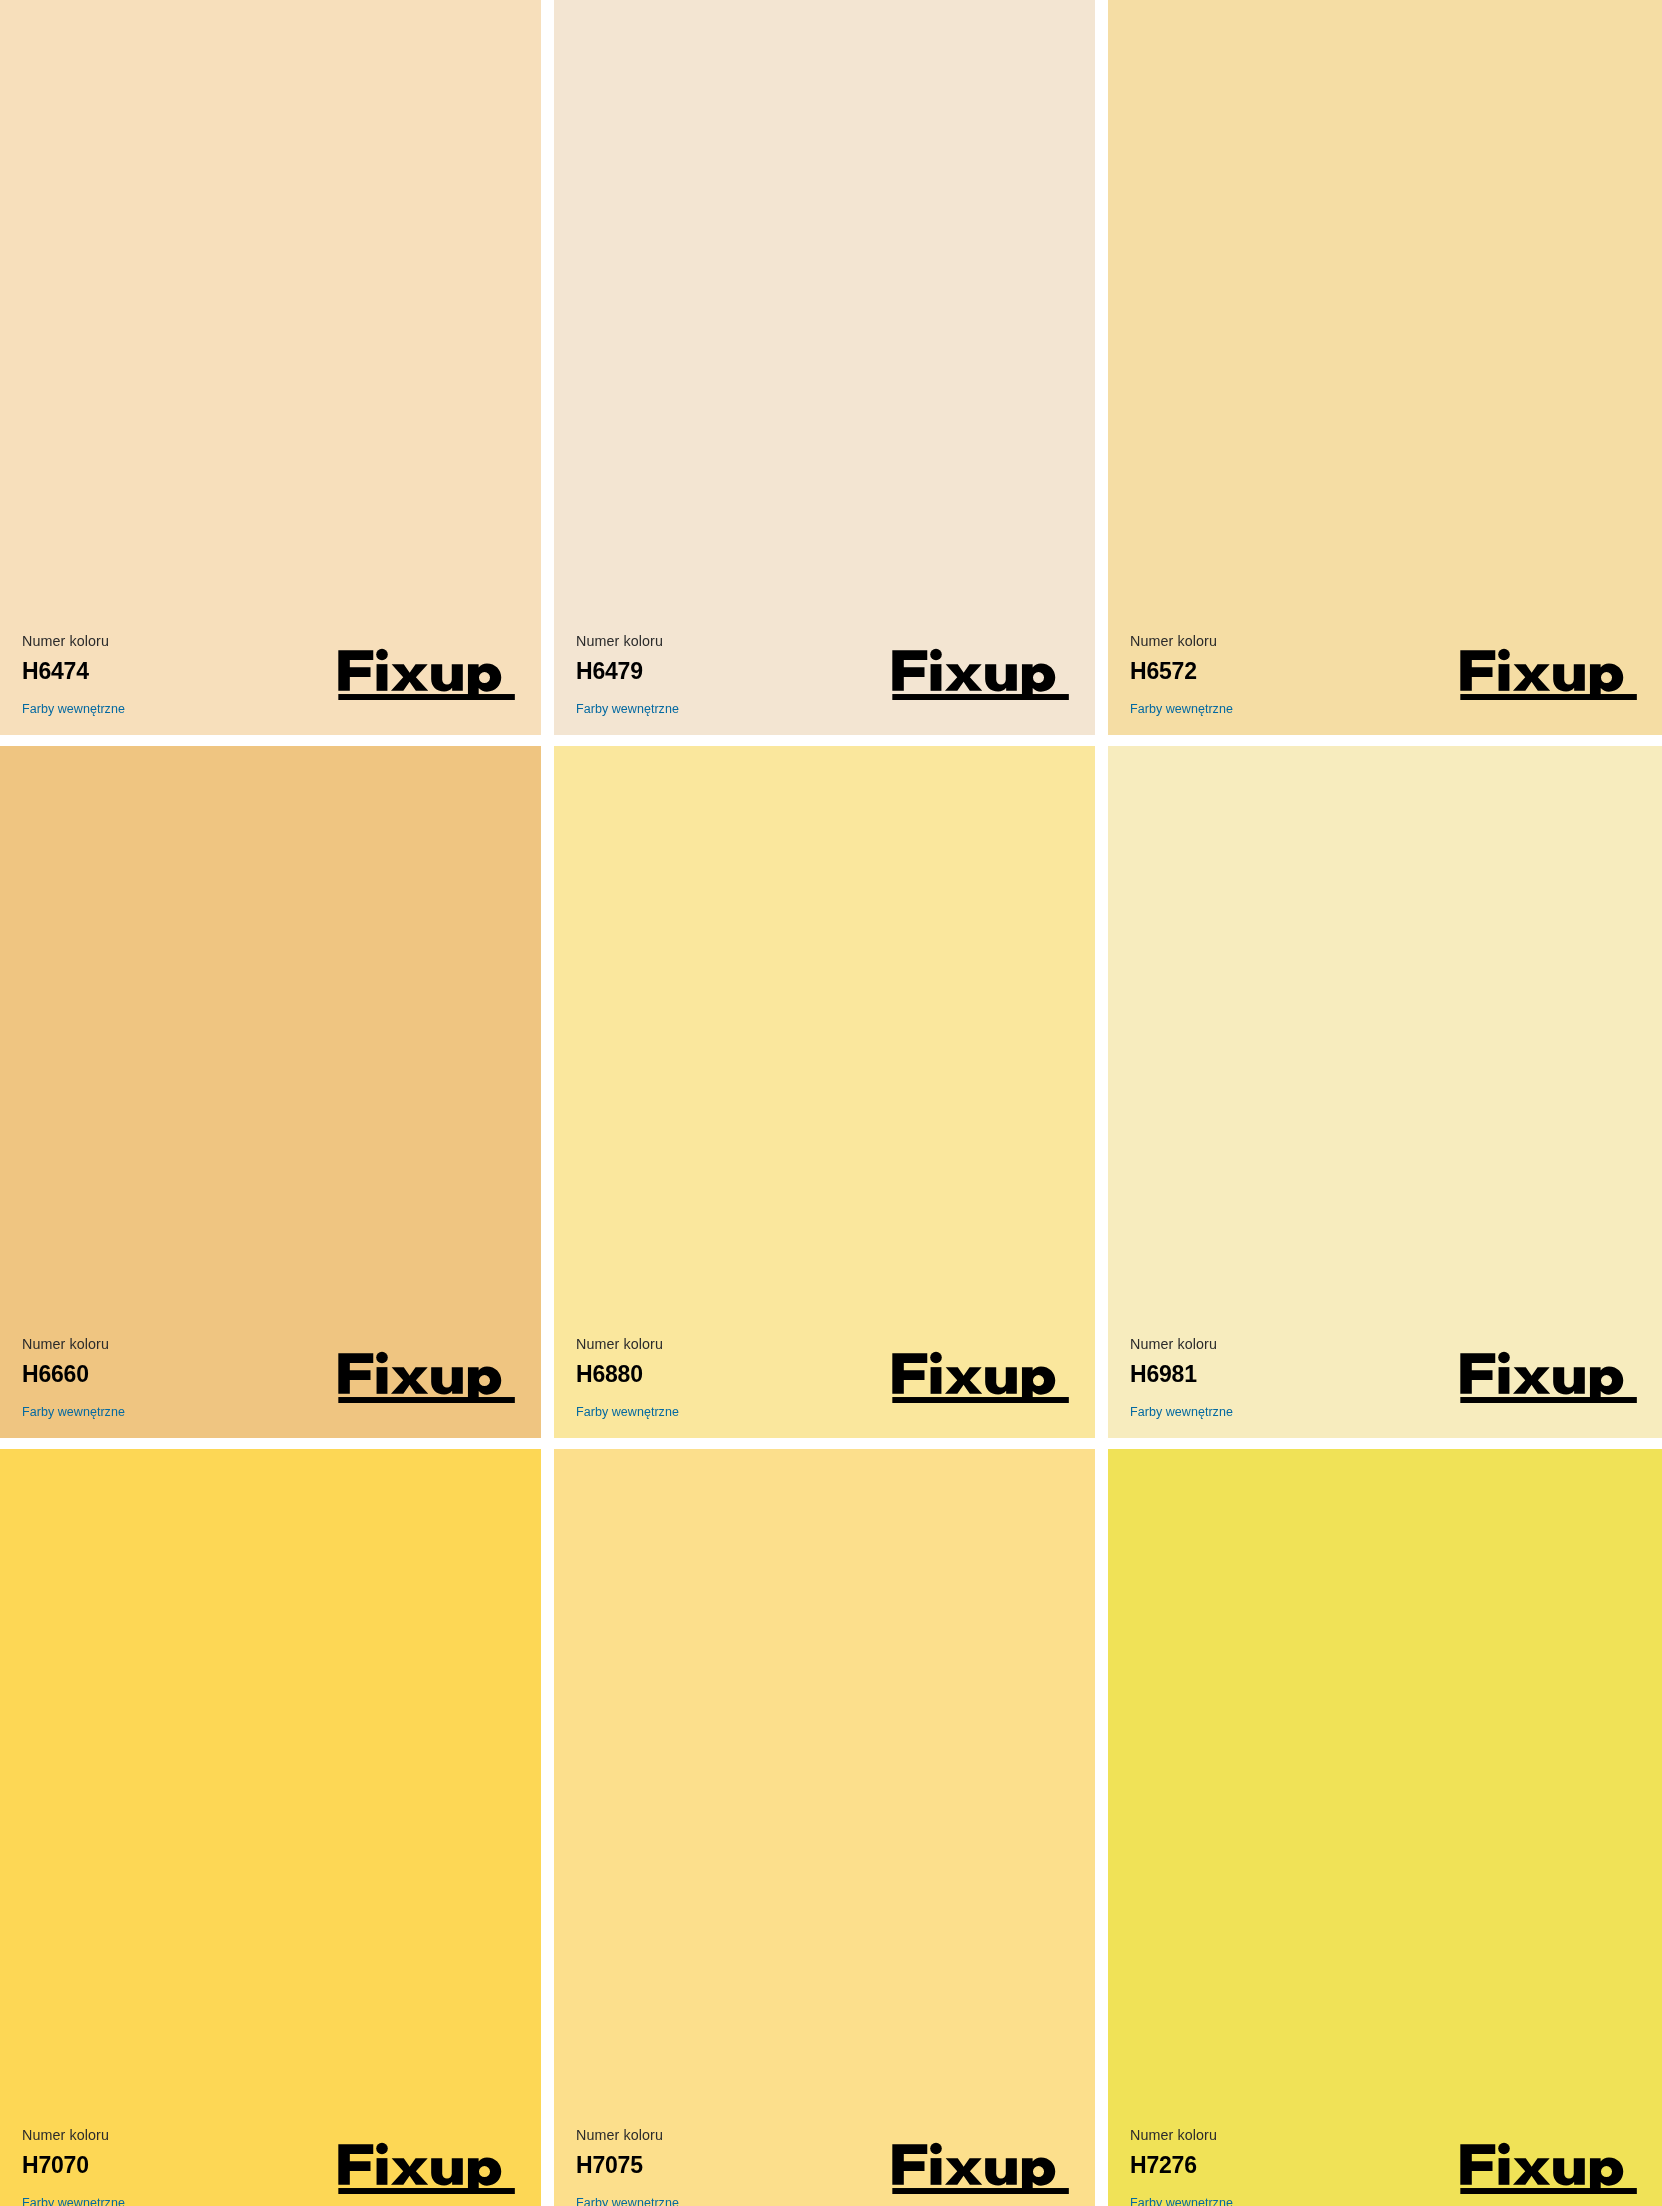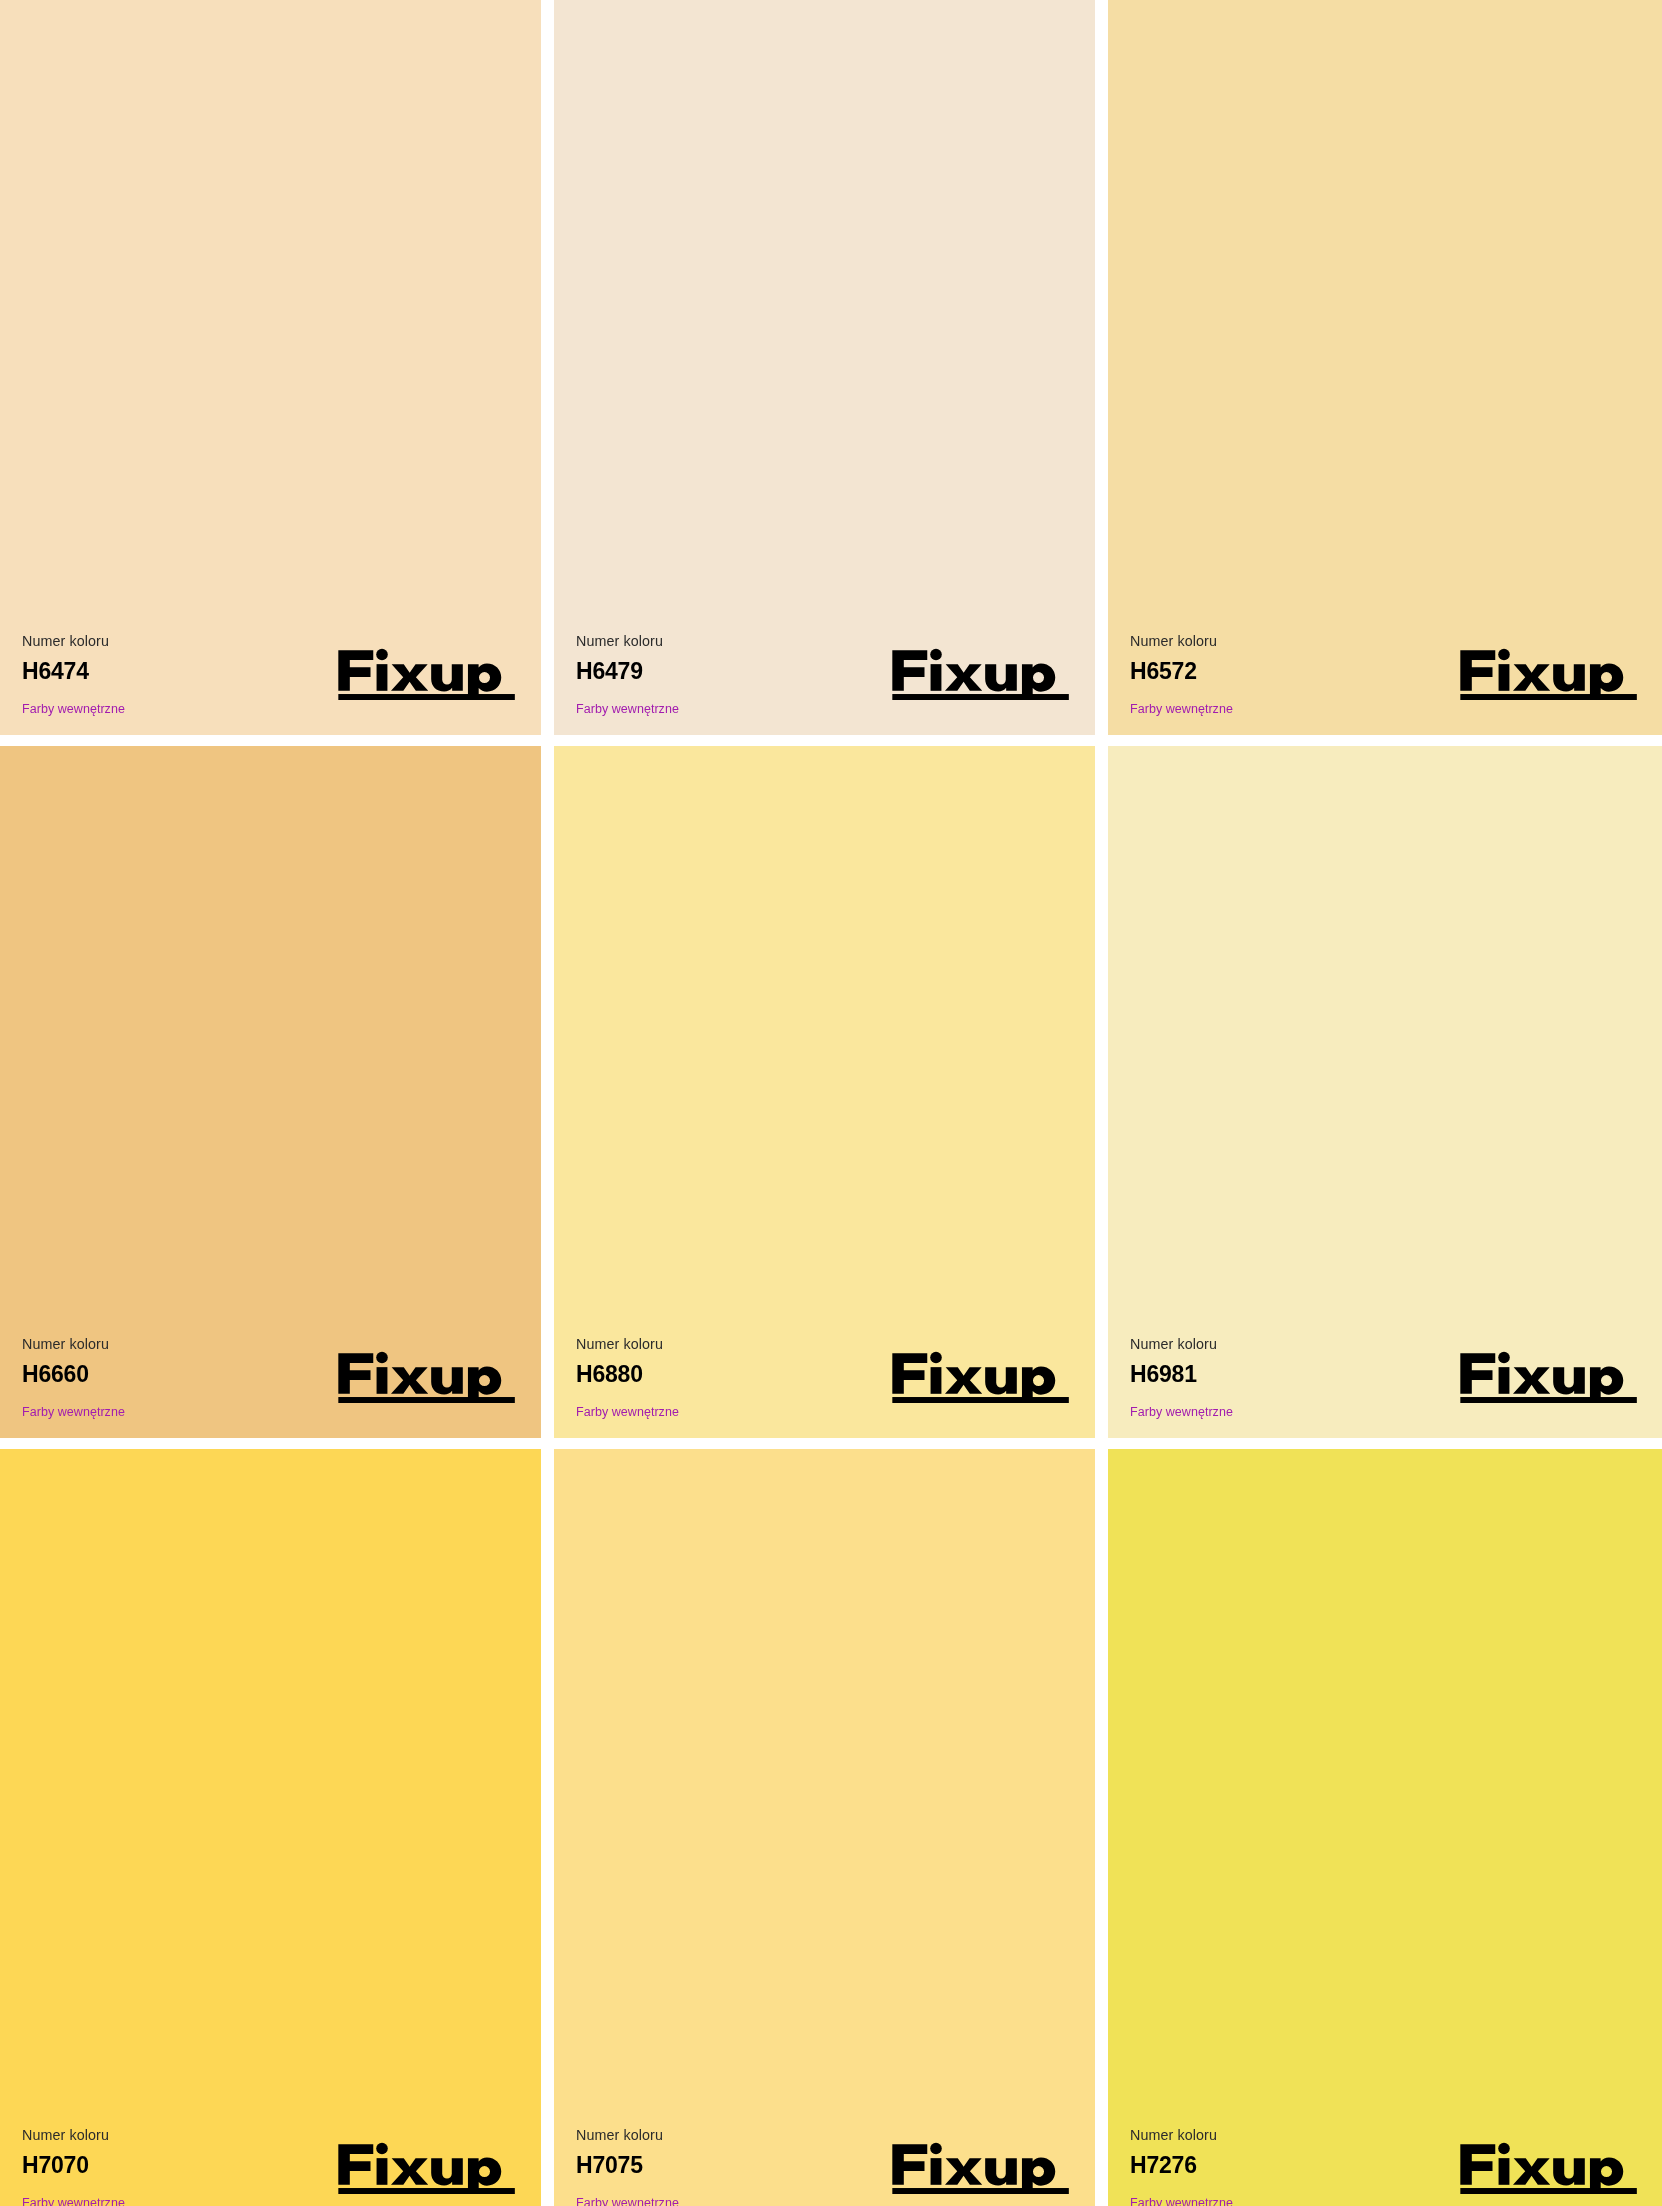--- a/index.html
+++ b/index.html
@@ -64,21 +64,21 @@
     font-weight: 700;
     color: #000000;
     letter-spacing: -0.2px;
     margin-top: 7px;
     white-space: nowrap;
   }
 
   .label-category {
     font-size: 12.5px;
     line-height: 14.8px;
-    color: #a21caf;
+    color: #0369a1;
     font-weight: 400;
     margin-top: 17.5px;
     letter-spacing: 0.05px;
     white-space: nowrap;
   }
 
   
   .brand-logo {
     position: absolute;
     right: 22px;

